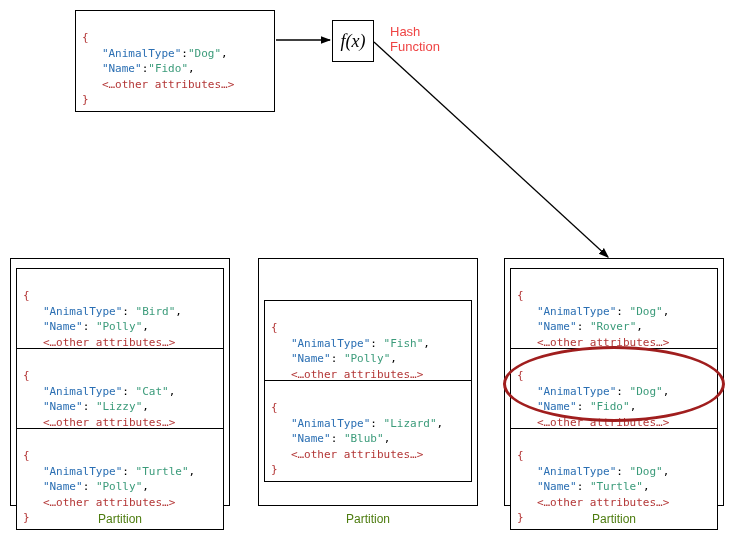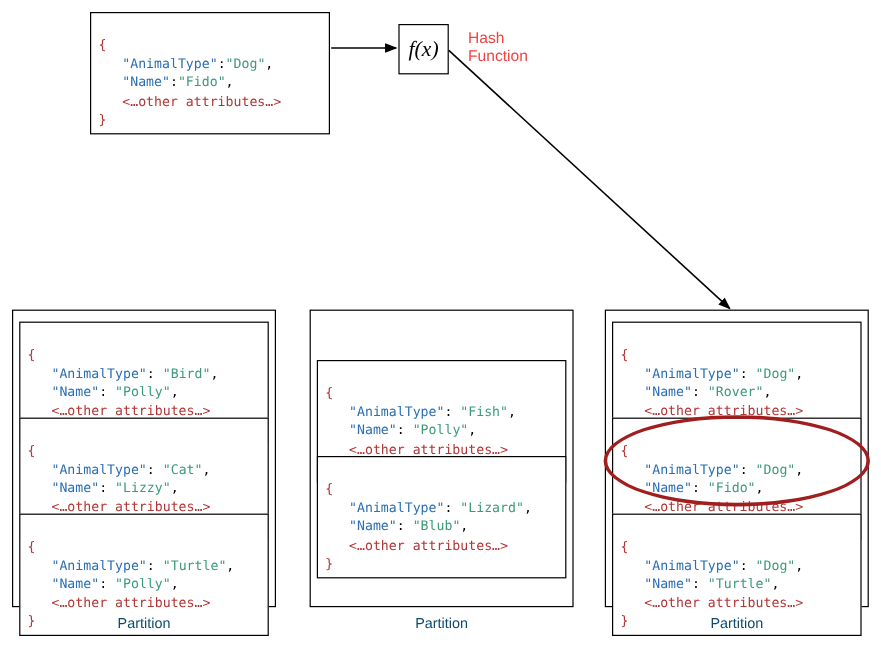--- a/index.html
+++ b/index.html
@@ -46,21 +46,21 @@
     color: #ef4444;
   }
   .partition {
     position: absolute;
     border: 1px solid #000;
     background: #fff;
   }
   .partition-label {
     position: absolute;
     font-size: 12px;
-    color: #0c4a6e;
+    color: #4d7c0f;
     text-align: center;
     width: 220px;
   }
   .highlight-oval {
     position: absolute;
     border: 3px solid #a01e1e;
     border-radius: 50%;
     pointer-events: none;
   }
   svg.arrows {

